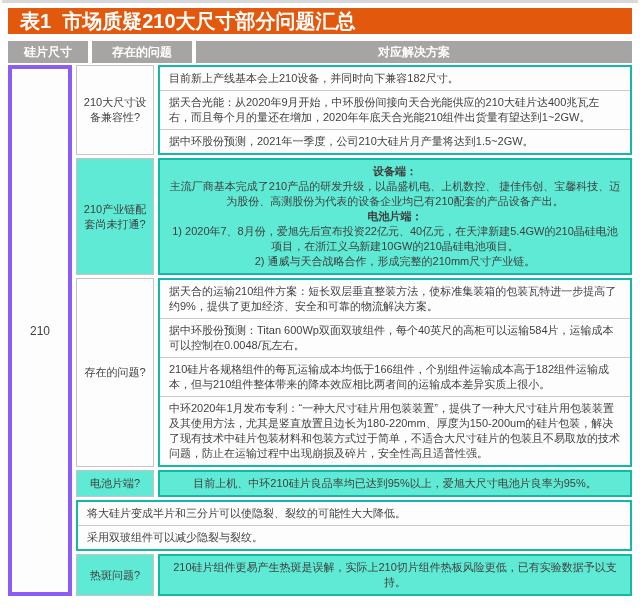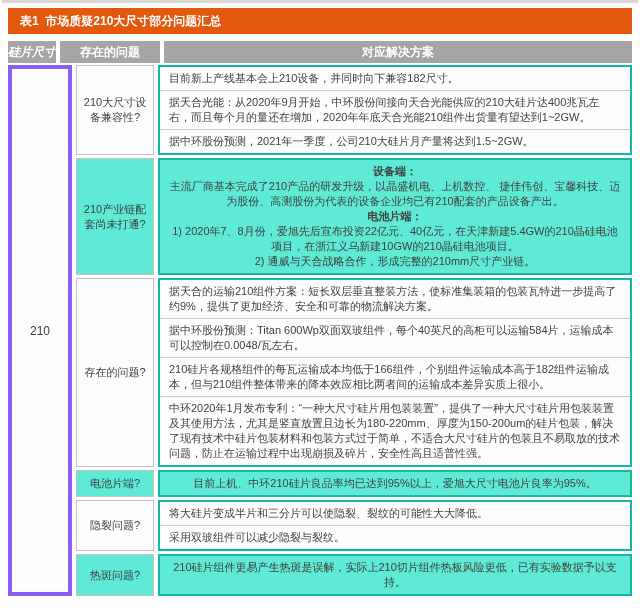--- a/index.html
+++ b/index.html
@@ -5,29 +5,29 @@
   html,body{margin:0;padding:0;}
   body{
     width:640px;height:612px;background:#ffffff;overflow:hidden;
     font-family:"Liberation Sans","DejaVu Sans",sans-serif;
     color:#3f3f3f;
   }
   .page{padding:0 8px;}
   .top-strip{height:3px;background:#d8d8d8;margin:0 2px;}
   .title-bar{
     margin-top:5px;background:#e2590e;color:#ffffff;
-    font-size:12px;font-weight:bold;line-height:18px;
+    font-size:20px;font-weight:bold;line-height:18px;
     padding:4px 12px;white-space:pre-wrap;
   }
   .header-row{display:flex;gap:4px;margin-top:7px;}
   .hcell{
     background:#a7a5a3;color:#ffffff;font-size:12px;font-weight:bold;
     height:22px;display:flex;align-items:center;justify-content:center;
   }
-  .c1{width:48px;flex:none;font-style:italic;}
+  .c1{width:80px;flex:none;}
   .c2{width:100px;flex:none;}
   .c3{flex:1;}
   .tbody{display:flex;gap:4px;margin-top:2px;}
   .wafer-cell{
     width:56px;flex:none;border:4px solid #8b5cf6;background:#fdfdfd;
     display:flex;align-items:center;justify-content:center;
     font-size:12px;color:#3f3f3f;
   }
   .groups{flex:1;display:flex;flex-direction:column;gap:3px;}
   .group{display:flex;gap:4px;}
@@ -99,21 +99,20 @@
       </div>
 
       <div class="group shaded">
         <div class="problem">电池片端?</div>
         <div class="sols">
           <div class="sol">目前上机、中环210硅片良品率均已达到95%以上，爱旭大尺寸电池片良率为95%。</div>
         </div>
       </div>
 
       <div class="group">
-        <div class="problem">隐裂问题?</div>
         <div class="sols">
           <div class="sol">将大硅片变成半片和三分片可以使隐裂、裂纹的可能性大大降低。</div>
           <div class="sol">采用双玻组件可以减少隐裂与裂纹。</div>
         </div>
       </div>
 
       <div class="group shaded">
         <div class="problem">热斑问题?</div>
         <div class="sols">
           <div class="sol">210硅片组件更易产生热斑是误解，实际上210切片组件热板风险更低，已有实验数据予以支持。</div>

